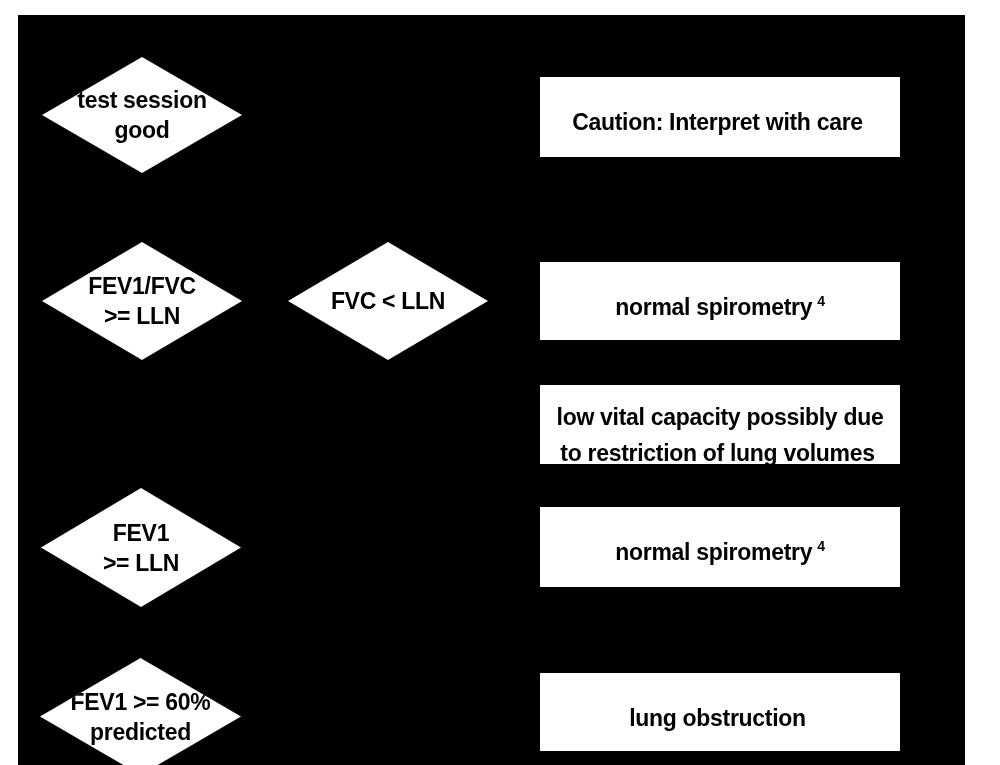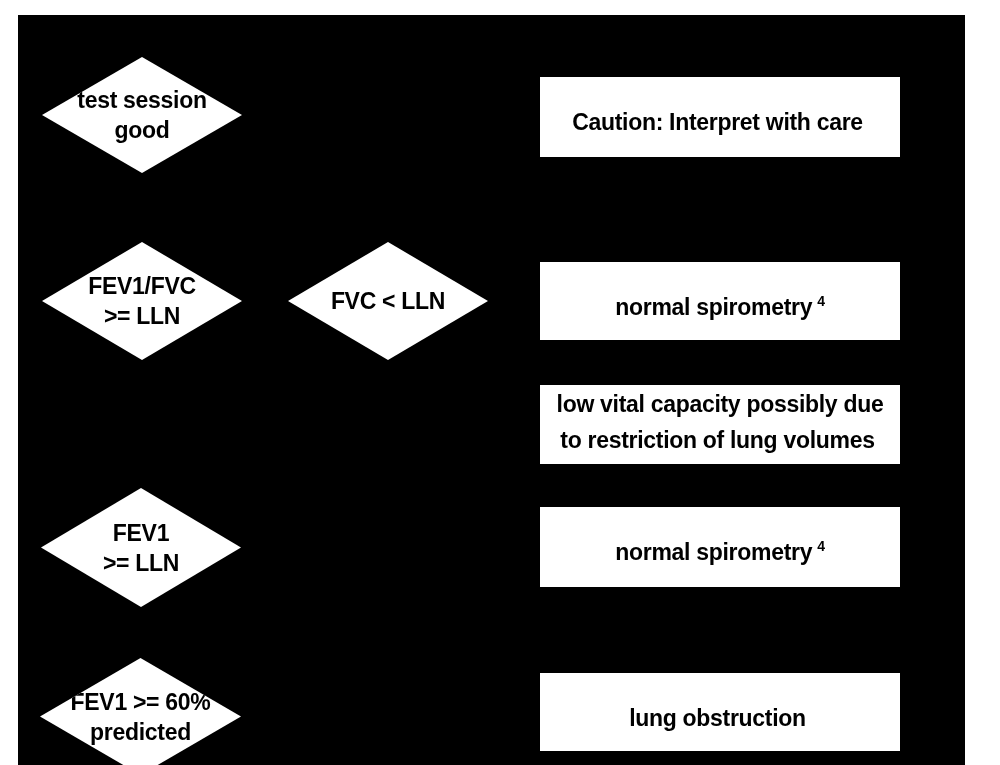--- a/index.html
+++ b/index.html
@@ -44,21 +44,21 @@
   }
   
   #d-test    { left: 24px;  top: 42px;  width: 200px; height: 116px; }
   #d-fevfvc  { left: 24px;  top: 227px; width: 200px; height: 118px; }
   #d-fvc     { left: 270px; top: 227px; width: 200px; height: 118px; }
   #d-fev1    { left: 23px;  top: 473px; width: 200px; height: 119px; }
   #d-fev60   { left: 22px;  top: 643px; width: 201px; height: 117px; }
   
   #b-caution { left: 522px; top: 62px;  width: 360px; height: 80px; }
   #b-norm1   { left: 522px; top: 247px; width: 360px; height: 78px; }
-  #b-lowvc   { left: 522px; top: 370px; width: 360px; height: 79px; padding-top: 4px; }
+  #b-lowvc   { left: 522px; top: 370px; width: 360px; height: 79px; padding-top: 17px; }
   #b-norm2   { left: 522px; top: 492px; width: 360px; height: 80px; }
   #b-mild    { left: 522px; top: 658px; width: 360px; height: 78px; }
 </style>
 </head>
 <body>
 
 <div class="page">
   <div class="canvas">
 
     <div class="node diamond" id="d-test">

